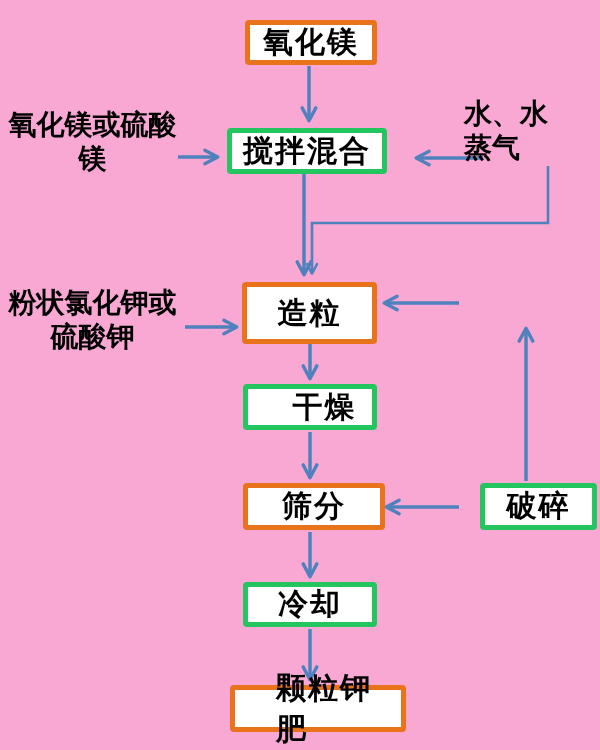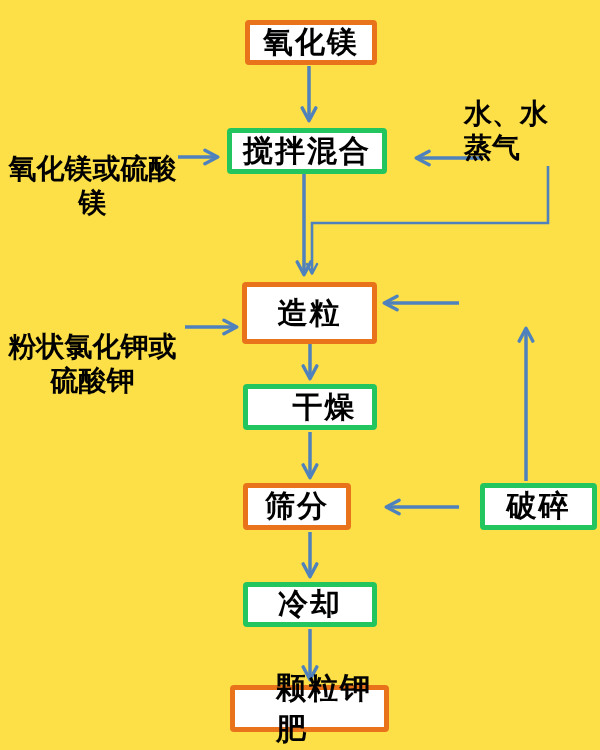--- a/index.html
+++ b/index.html
@@ -7,21 +7,21 @@
     padding: 0;
     background: #ffffff;
     width: 600px;
     height: 750px;
     font-family: "Liberation Serif", serif;
   }
   .canvas {
     position: relative;
     width: 600px;
     height: 750px;
-    background: #fde047;
+    background: #f9a8d4;
     overflow: hidden;
     text-decoration: underline;
   }
   svg.edges {
     position: absolute;
     left: 0;
     top: 0;
     width: 600px;
     height: 750px;
   }
@@ -49,21 +49,21 @@
   .node.orange { border: 5px solid #E8731A; }
   .node.green  { border: 5px solid #22c55e; }
   .side-label {
     position: absolute;
     font-weight: bold;
     font-size: 28px;
     color: #000000;
     white-space: pre-line;
     line-height: 1.22;
   }
-  .side-label.centered { text-align: center; margin-top: 44px; }
+  .side-label.centered { text-align: center; }
 </style>
 </head>
 <body>
 
 <div class="canvas">
 
   <svg class="edges" viewBox="0 0 600 750" xmlns="http://www.w3.org/2000/svg">
     <defs>
       <marker id="ah" viewBox="0 0 12 12" refX="9.5" refY="6" markerWidth="5.2" markerHeight="5.2" orient="auto-start-reverse" markerUnits="strokeWidth">
         <path d="M1.5,1.5 L10,6 L1.5,10.5" fill="none" stroke="#4F81BD" stroke-width="2.2" stroke-linecap="round" stroke-linejoin="round"></path>
@@ -95,33 +95,33 @@
 
   <div class="node orange" style="left:242px; top:282px; width:135px; height:62px;">
     <span>造粒</span>
   </div>
 
 
   <div class="node green" style="left:243px; top:384px; width:134px; height:46px;padding-left:29px;">
     <span>干燥</span>
   </div>
 
-  <div class="node orange" style="left:243px; top:483px; width:108px; height:47px;">
+  <div class="node orange" style="left:243px; top:483px; width:142px; height:47px;">
     <span>筛分</span>
   </div>
 
   <div class="node green" style="left:480px; top:483px; width:117px; height:47px;">
     <span>破碎</span>
   </div>
 
   <div class="node green" style="left:243px; top:582px; width:134px; height:45px;">
     <span>冷却</span>
   </div>
 
-  <div class="node orange" style="left:230px; top:685px; width:159px; height:47px;padding-left:41px;">
+  <div class="node orange" style="left:230px; top:685px; width:176px; height:47px;padding-left:41px;">
     <span>颗粒钾肥</span>
   </div>
 
   <div class="side-label centered" style="left:5px; top:108px; width:175px;">氧化镁或硫酸
 镁</div>
 
   <div class="side-label" style="left:464px; top:97px; width:100px;">水、水
 蒸气</div>
 
   <div class="side-label centered" style="left:5px; top:286px; width:175px;">粉状氯化钾或

